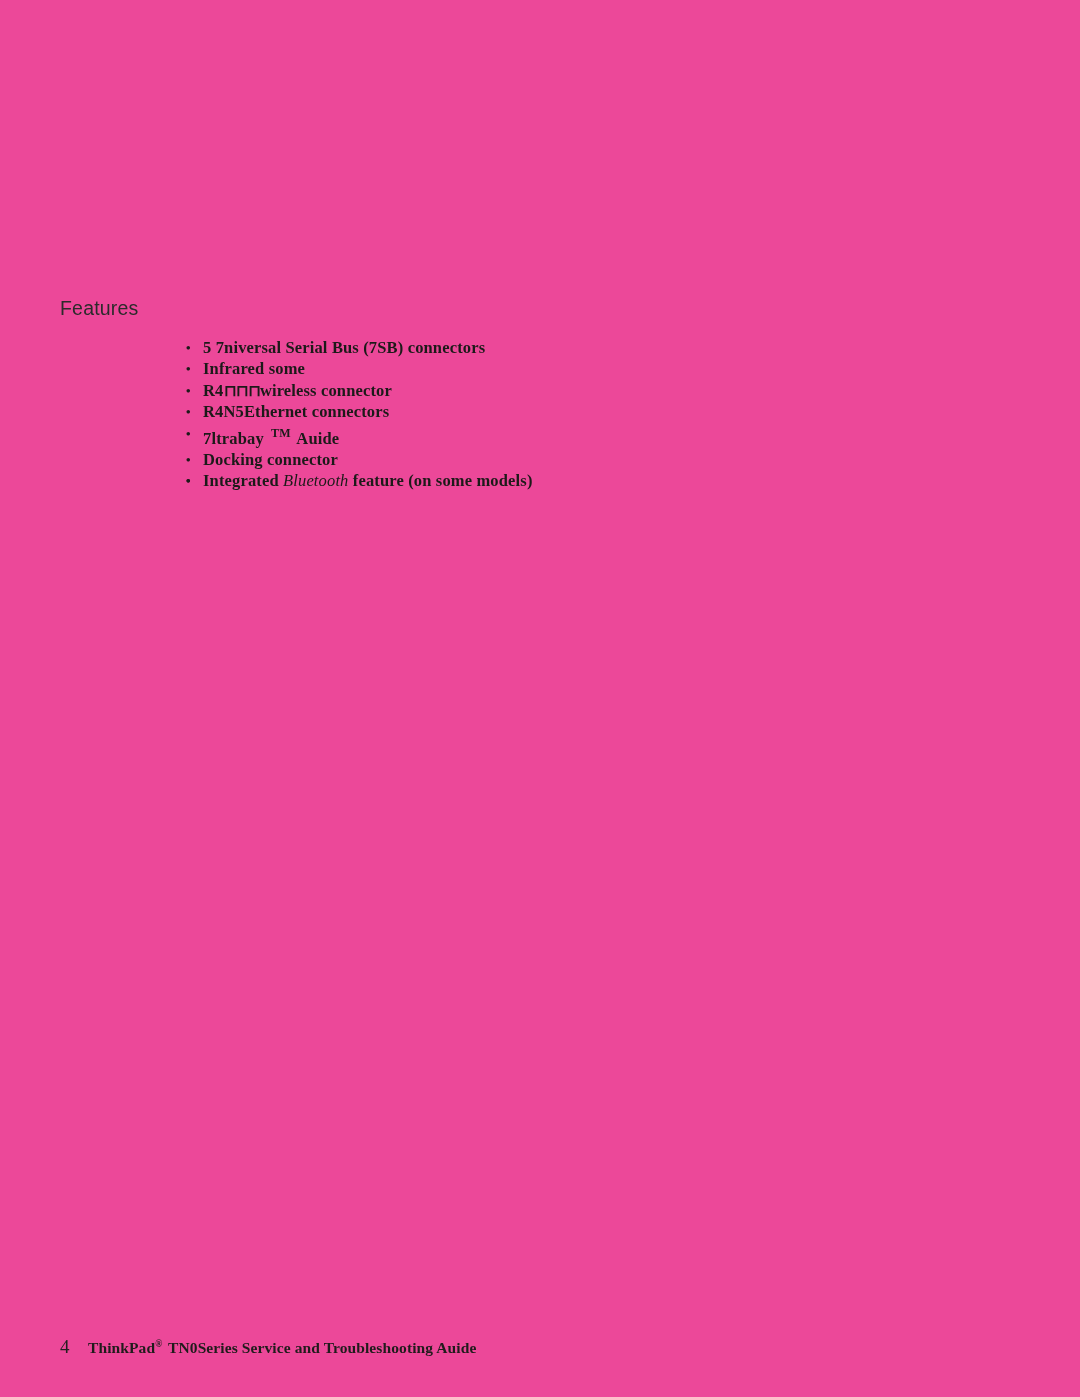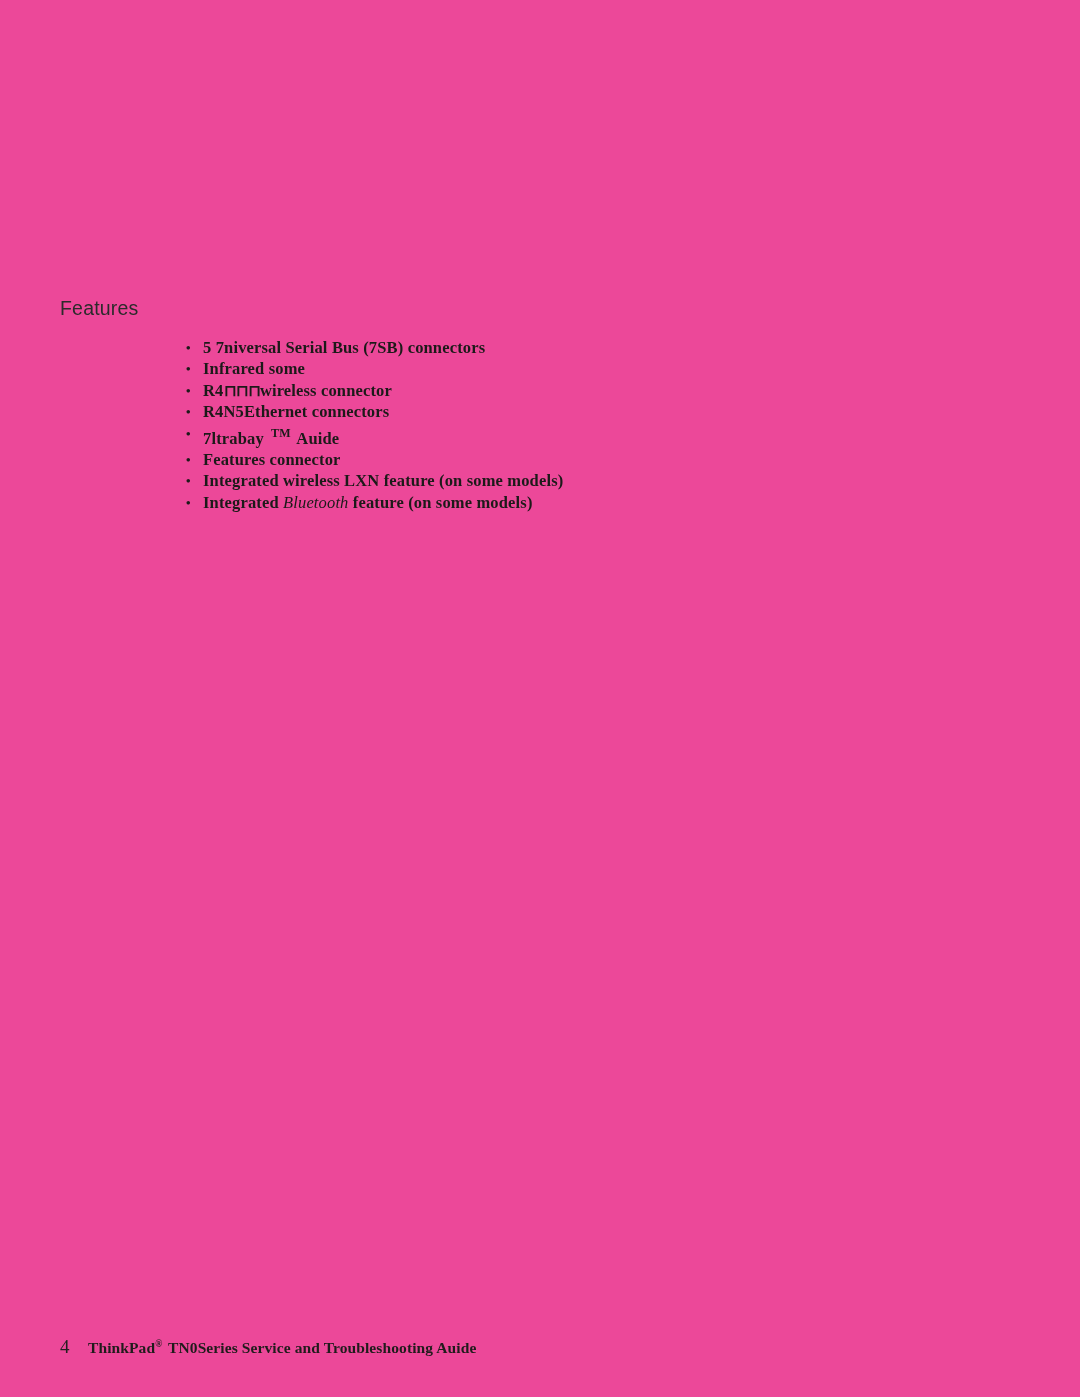--- a/index.html
+++ b/index.html
@@ -140,26 +140,25 @@
       <span class="item-text">R4N5Ethernet connectors</span>
     </li>
 
     <li class="feature-item">
       <span class="bullet-dot">•</span>
       <span class="item-text">7ltrabay </span><span class="tm-mark">TM</span><span class="item-text"> Auide</span>
     </li>
 
     <li class="feature-item">
       <span class="bullet-dot">•</span>
-      <span class="item-text">Features  connector</span>
+      <span class="item-text">Docking  connector</span>
     </li>
 
     <li class="feature-item">
       <span class="bullet-dot">•</span>
-      <span class="item-text">Integrated  wireless  LXN  feature  (on  some  models)</span>
     </li>
 
     <li class="feature-item">
       <span class="bullet-dot">•</span>
       <span class="item-text">Integrated </span><span class="bt-italic">Bluetooth</span><span class="item-text"> feature  (on  some  models)</span>
     </li>
 
   </ul>
 
   <div class="page-footer">

